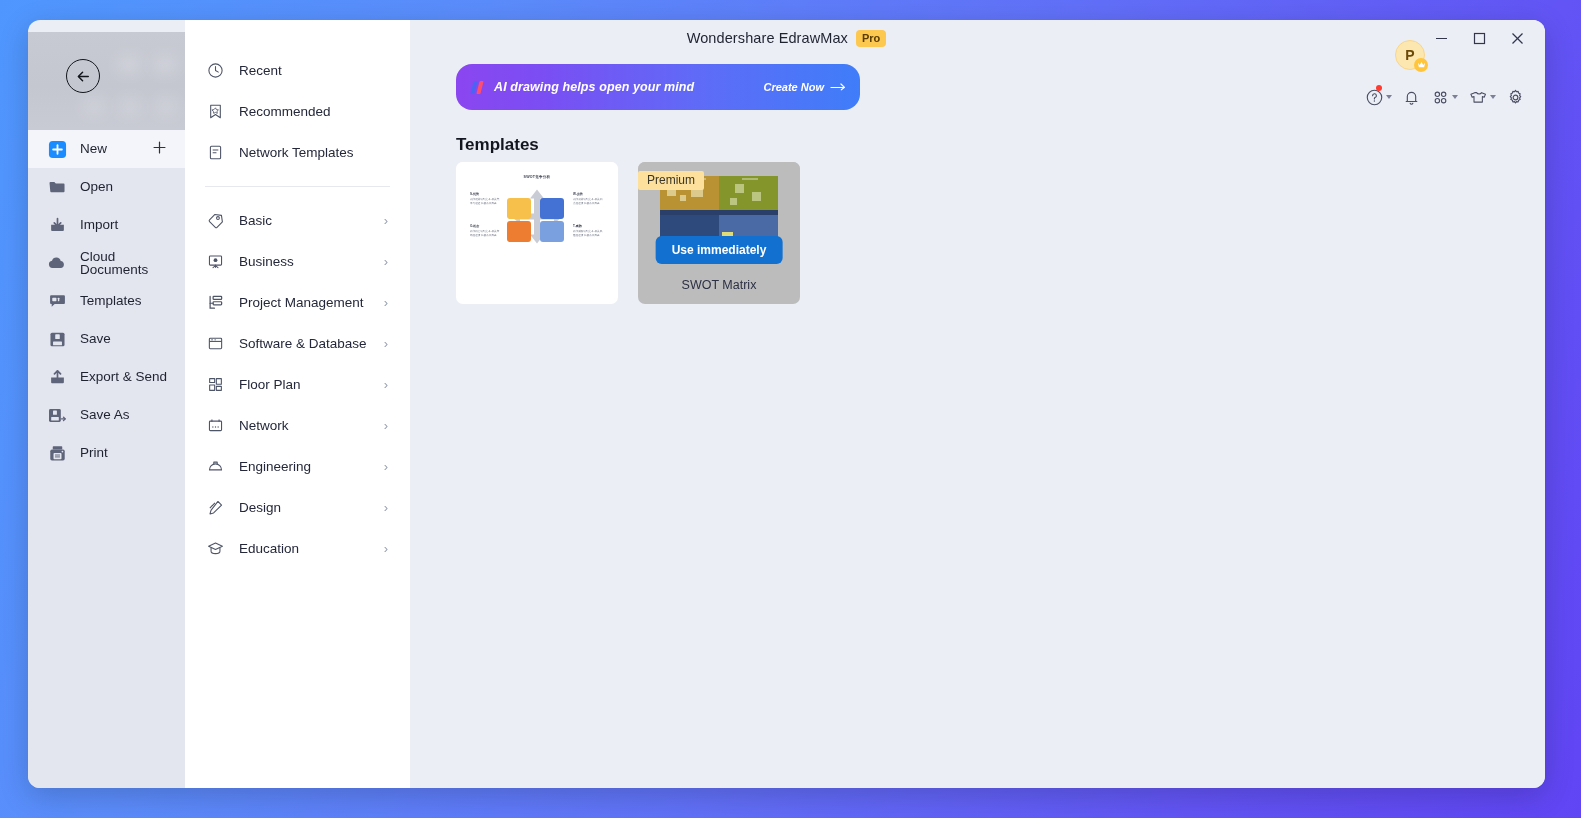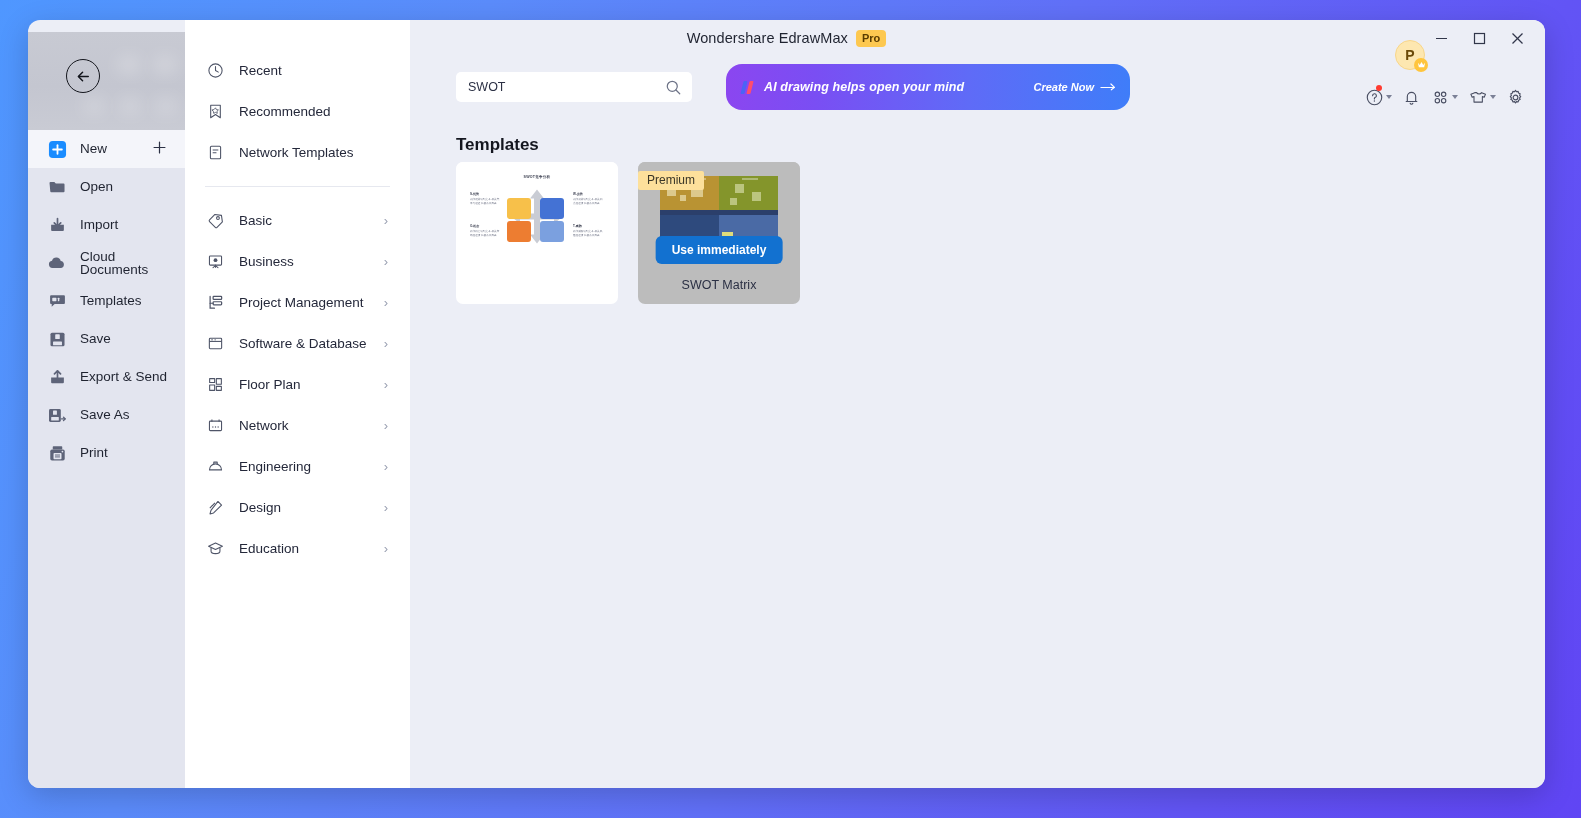--- a/index.html
+++ b/index.html
@@ -641,29 +641,20 @@
       <span class="cat-label">Education</span>
       <span class="cat-chev">›</span>
     </div>
 
   </div>
 
   <div id="content">
 
     <div id="content-top">
 
-      <div id="search-box">
-        <input id="search-input" type="text" value="SWOT" placeholder="Search templates" style="">
-        <span id="search-icon-btn">
-          <svg width="17" height="17" viewBox="0 0 18 18" fill="none" stroke="currentColor" stroke-width="1.3">
-            <circle cx="7.7" cy="7.7" r="5.3"></circle>
-              <line x1="11.6" y1="11.6" x2="15.6" y2="15.6" stroke-linecap="round"></line>
-          </svg>
-        </span>
-      </div>
 
       <div id="ai-banner">
         <span id="ai-logo">
           <i style="background:#4b63f5"></i>
             <i style="background:#ff4d6d"></i>
         </span>
         <span id="ai-banner-text">AI drawing helps open your mind</span>
         <span id="ai-cta">
           <span>Create Now</span>
           <span>

